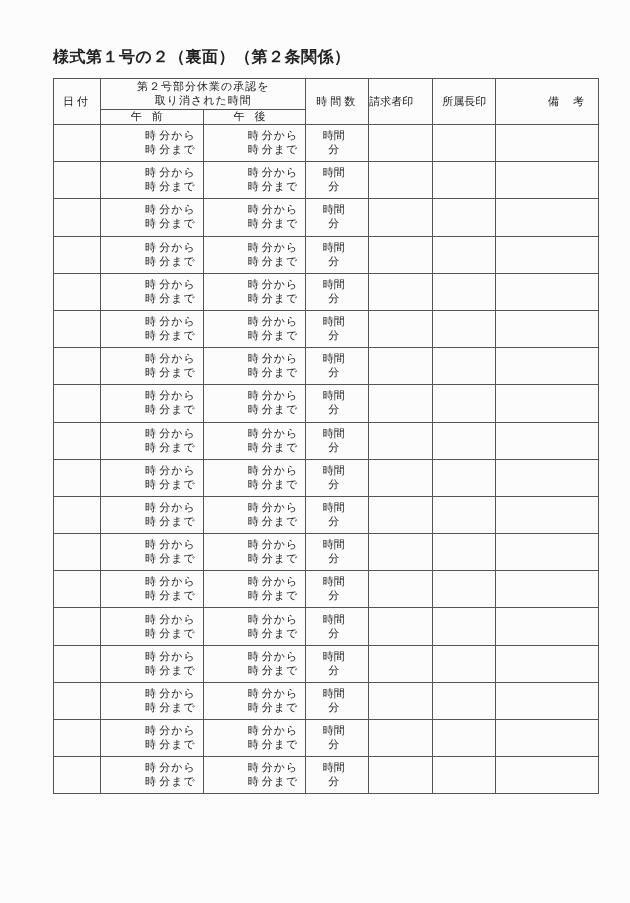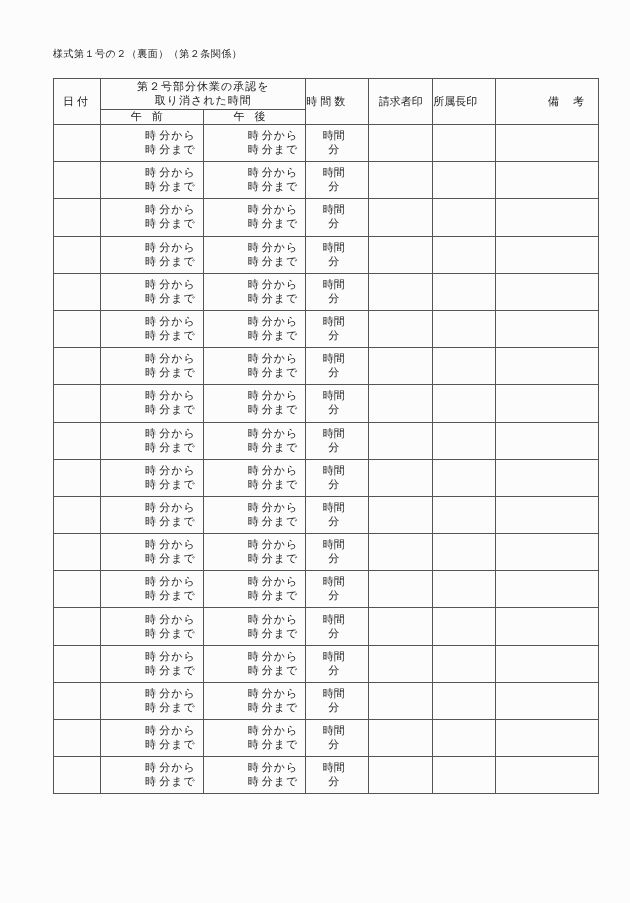--- a/index.html
+++ b/index.html
@@ -6,43 +6,43 @@
   body {
     width: 630px; height: 903px;
     background: #fcfcfc;
     font-family: "DejaVu Serif", "Liberation Serif", serif;
     color: #222;
     position: relative;
     overflow: hidden;
   }
   .title {
     position: absolute; left: 53px; top: 47px;
-    font-size: 10px; letter-spacing: 0.5px;
+    font-size: 16px; letter-spacing: 0.5px; font-weight: bold;
   }
   table.form {
     position: absolute; left: 53px; top: 78px;
     border-collapse: collapse;
     table-layout: fixed;
     width: 546px;
     font-size: 11px;
   }
   table.form td, table.form th {
     border: 1px solid #555;
     padding: 0;
     font-weight: normal;
     vertical-align: middle;
   }
   th.h-date { width: 46px; text-align: center; height: 30px; letter-spacing: 3px; font-family: Liberation Mono, monospace; }
   th.h-main { text-align: center; line-height: 14px; height: 30px; letter-spacing: 1px; margin-left: 8px; }
   th.h-sub { text-align: center; height: 14px; line-height: 14px; letter-spacing: 10px; }
   th.h-am { width: 125px; margin-top: 8px; }
   th.h-pm { width: 125px; }
-  th.h-hours { width: 62px; letter-spacing: 3px; text-align: left; }
-  th.h-req { width: 63px; text-align: center; }
-  th.h-chief { width: 62px; text-align: left; }
+  th.h-hours { width: 62px; letter-spacing: 3px; text-align: center; }
+  th.h-req { width: 63px; text-align: left; }
+  th.h-chief { width: 62px; text-align: center; }
   th.h-notes { text-align: right; letter-spacing: 14px; padding-left: 10px; }
   tr.row td { height: 36.2px; }
   .time-cell { position: relative; }
   .tline { display: block; height: 14px; line-height: 14px; position: relative; }
   .tline .hr { position: absolute; left: 44px; }
   .tline .mn { position: absolute; right: 7px; letter-spacing: 1px; }
   .hours-cell { text-align: center; padding-right: 7px !important; line-height: 14px; }
 </style>
 </head>
 <body>

